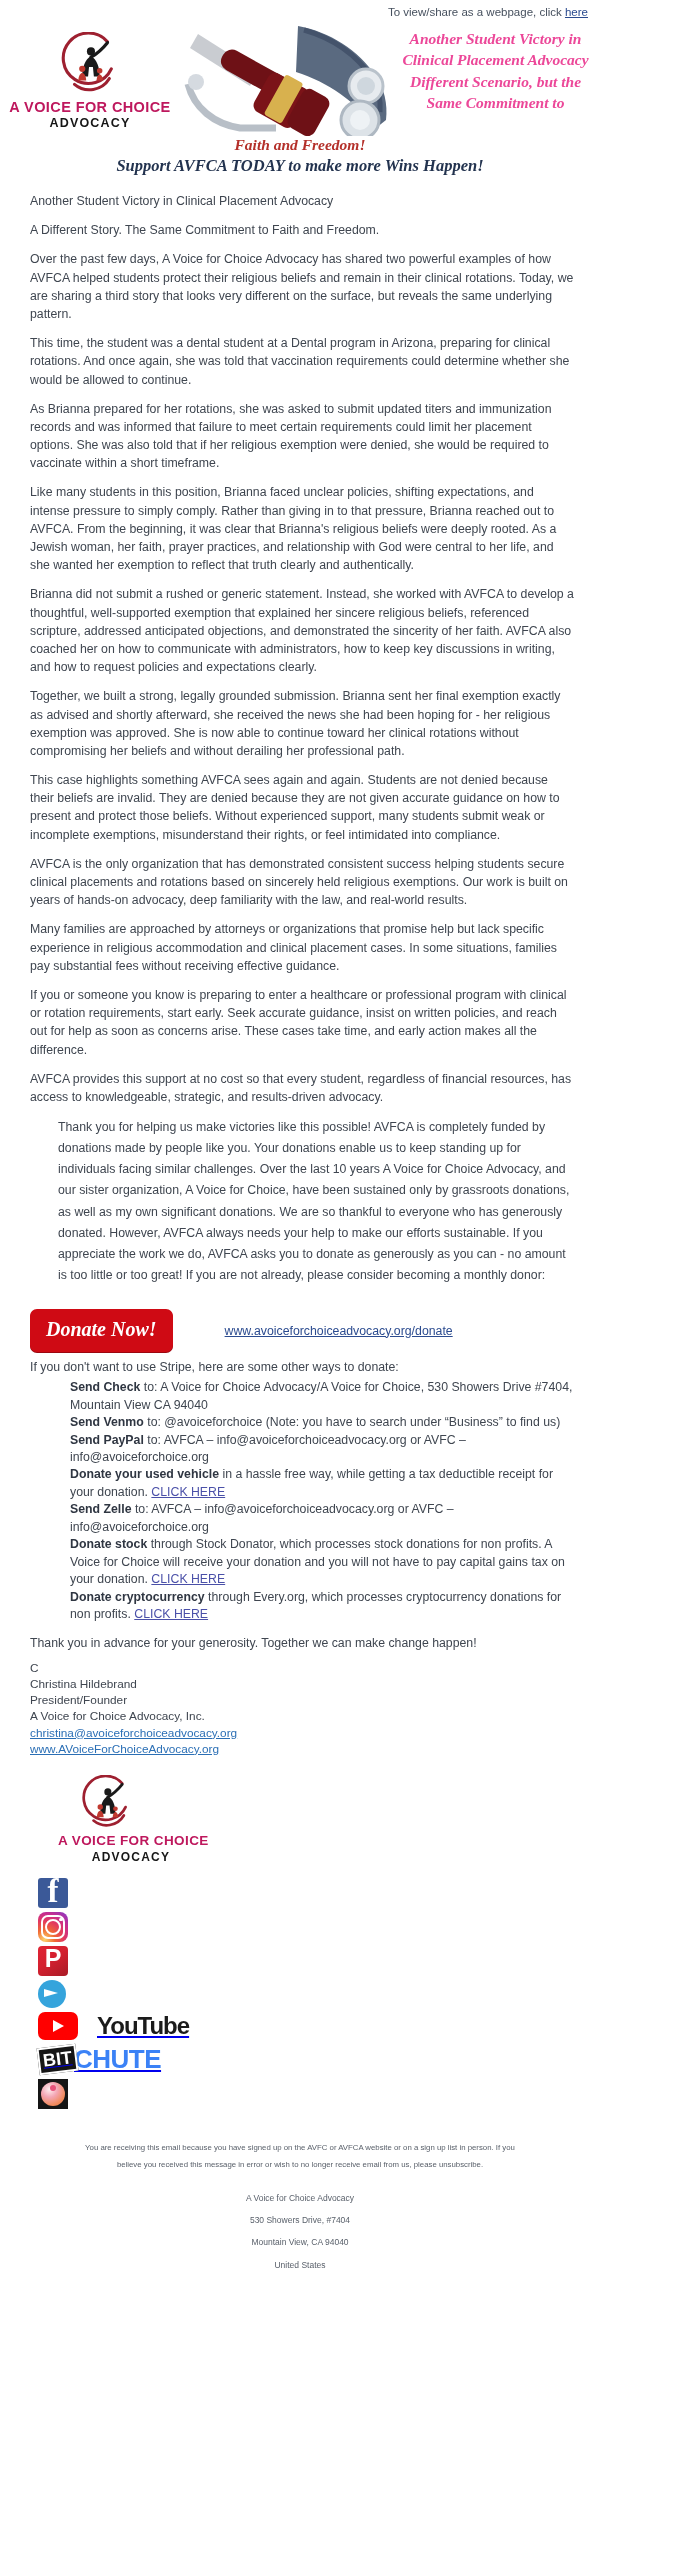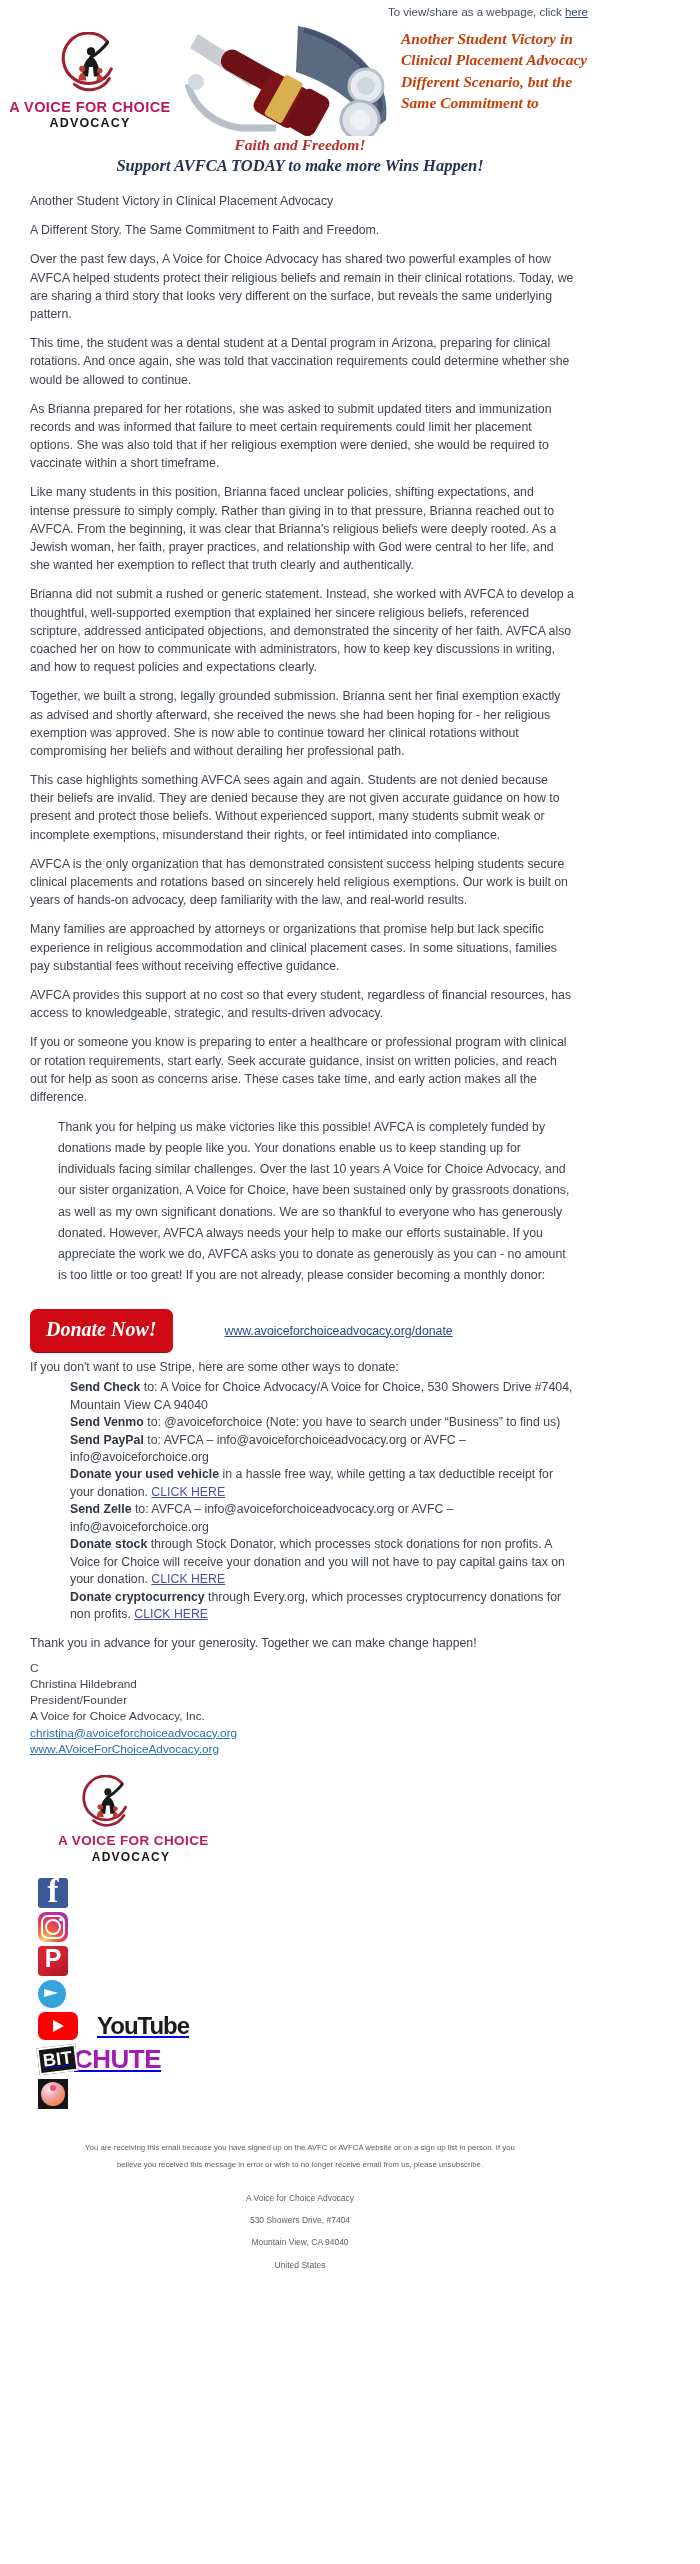--- a/index.html
+++ b/index.html
@@ -56,23 +56,23 @@
   }
   .banner-photo {
     width: 215px;
     height: 112px;
     position:relative;
     overflow:hidden;
     background: #ffffff;
   }
   .banner-head {
     flex:1;
-    text-align:left;
+    text-align:center;
     padding: 4px 10px 0 6px;
-    color:#c2410c;
+    color:#ec4899;
     font-family:"Liberation Serif", serif;
     font-style: italic;
     font-weight: bold;
     font-size: 15.5px;
     line-height: 1.38;
   }
 
   .subhead-red {
     text-align:center;
     color:#b4302a;
@@ -218,21 +218,21 @@
     font-size:24px; letter-spacing:-1px; color:#1b1b1b;
   }
   .bc-row { display:flex; align-items:center; margin-top:2px; }
   .bc-bit {
     background:#161616; color:#fff; font-weight:bold; font-size:18px;
     font-family:"Liberation Sans", sans-serif;
     padding: 1px 3px; transform: rotate(-7deg); letter-spacing:0px;
     border: 2px solid #fff;
   }
   .bc-chute {
-    color:#a21caf; font-weight:bold; font-size:26px; letter-spacing:-0.5px;
+    color:#3b82f6; font-weight:bold; font-size:26px; letter-spacing:-0.5px;
     font-family:"Liberation Sans", sans-serif; margin-left:-3px;
   }
   .ico-gab {
     width:30px; height:30px; background:#151515; position:relative;
   }
   .ico-gab .circ {
     position:absolute; left:3px; top:3px; width:24px; height:24px; border-radius:50%;
     background: radial-gradient(circle at 35% 30%, #fff1f1 0%, #f4a6b4 35%, #f08a5d 70%, #e8743c 100%);
   }
   .ico-gab .circ::after {
@@ -313,22 +313,22 @@
     <p>A Different Story. The Same Commitment to Faith and Freedom.</p>
     <p>Over the past few days, A Voice for Choice Advocacy has shared two powerful examples of how AVFCA helped students protect their religious beliefs and remain in their clinical rotations. Today, we are sharing a third story that looks very different on the surface, but reveals the same underlying pattern.</p>
     <p>This time, the student was a dental student at a Dental program in Arizona, preparing for clinical rotations.  And once again, she was told that vaccination requirements could determine whether she would be allowed to continue.</p>
     <p>As Brianna prepared for her rotations, she was asked to submit updated titers and immunization records and was informed that failure to meet certain requirements could limit her placement options. She was also told that if her religious exemption were denied, she would be required to vaccinate within a short timeframe.</p>
     <p>Like many students in this position, Brianna faced unclear policies, shifting expectations, and intense pressure to simply comply.  Rather than giving in to that pressure, Brianna reached out to AVFCA.  From the beginning, it was clear that Brianna's religious beliefs were deeply rooted. As a Jewish woman, her faith, prayer practices, and relationship with God were central to her life, and she wanted her exemption to reflect that truth clearly and authentically.</p>
     <p>Brianna did not submit a rushed or generic statement. Instead, she worked with AVFCA to develop a thoughtful, well-supported exemption that explained her sincere religious beliefs, referenced scripture, addressed anticipated objections, and demonstrated the sincerity of her faith. AVFCA also coached her on how to communicate with administrators, how to keep key discussions in writing, and how to request policies and expectations clearly.</p>
     <p>Together, we built a strong, legally grounded submission.  Brianna sent her final exemption exactly as advised and shortly afterward, she received the news she had been hoping for - her religious exemption was approved.  She is now able to continue toward her clinical rotations without compromising her beliefs and without derailing her professional path.</p>
     <p>This case highlights something AVFCA sees again and again. Students are not denied because their beliefs are invalid. They are denied because they are not given accurate guidance on how to present and protect those beliefs.  Without experienced support, many students submit weak or incomplete exemptions, misunderstand their rights, or feel intimidated into compliance.</p>
     <p>AVFCA is the only organization that has demonstrated consistent success helping students secure clinical placements and rotations based on sincerely held religious exemptions. Our work is built on years of hands-on advocacy, deep familiarity with the law, and real-world results.</p>
     <p>Many families are approached by attorneys or organizations that promise help but lack specific experience in religious accommodation and clinical placement cases. In some situations, families pay substantial fees without receiving effective guidance.</p>
+    <p>If you or someone you know is preparing to enter a healthcare or professional program with clinical or rotation requirements, start early. Seek accurate guidance, insist on written policies, and reach out for help as soon as concerns arise. These cases take time, and early action makes all the difference.</p>
     <p>AVFCA provides this support at no cost so that every student, regardless of financial resources, has access to knowledgeable, strategic, and results-driven advocacy.</p>
-    <p>If you or someone you know is preparing to enter a healthcare or professional program with clinical or rotation requirements, start early. Seek accurate guidance, insist on written policies, and reach out for help as soon as concerns arise. These cases take time, and early action makes all the difference.</p>
     <p class="loose">Thank you for helping us make victories like this possible! AVFCA is completely funded by donations made by people like you.  Your donations enable us to keep standing up for individuals facing similar challenges.  Over the last 10 years A Voice for Choice Advocacy, and our sister organization, A Voice for Choice, have been sustained only by grassroots donations, as well as my own significant donations.  We are so thankful to everyone who has generously donated.  However, AVFCA always needs your help to make our efforts sustainable.  If you appreciate the work we do, AVFCA asks you to donate as generously as you can - no amount is too little or too great!  If you are not already, please consider becoming a monthly donor:</p>
   </div>
 
   <div class="donate-row">
     <button class="donate-btn">Donate Now!</button>
     <a class="donate-link" href="#">www.avoiceforchoiceadvocacy.org/donate</a>
   </div>
 
   <div class="intro-other">If you don't want to use Stripe, here are some other ways to donate:</div>
 

